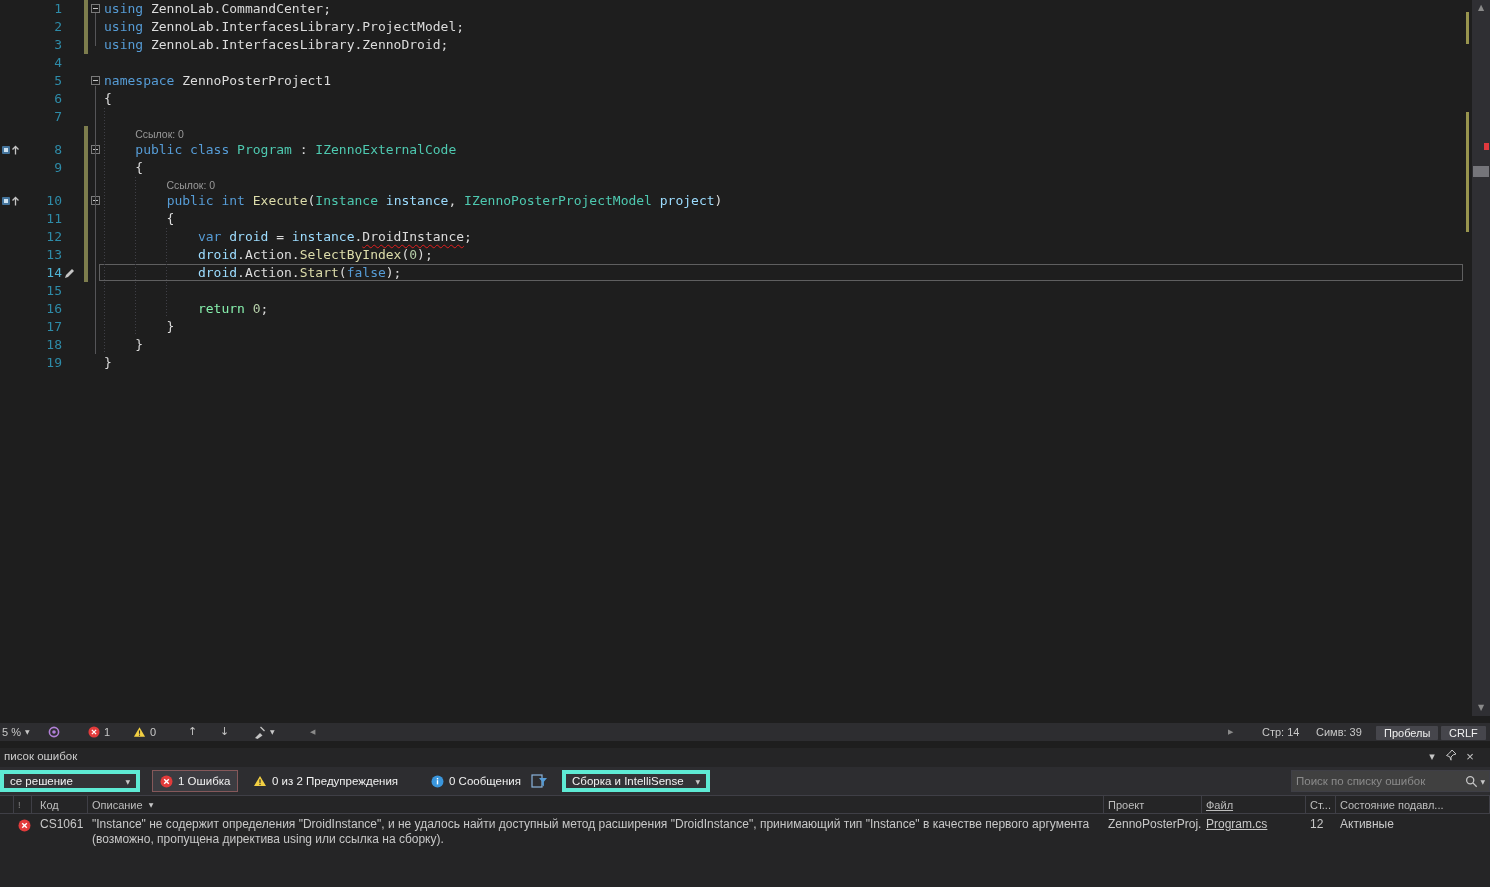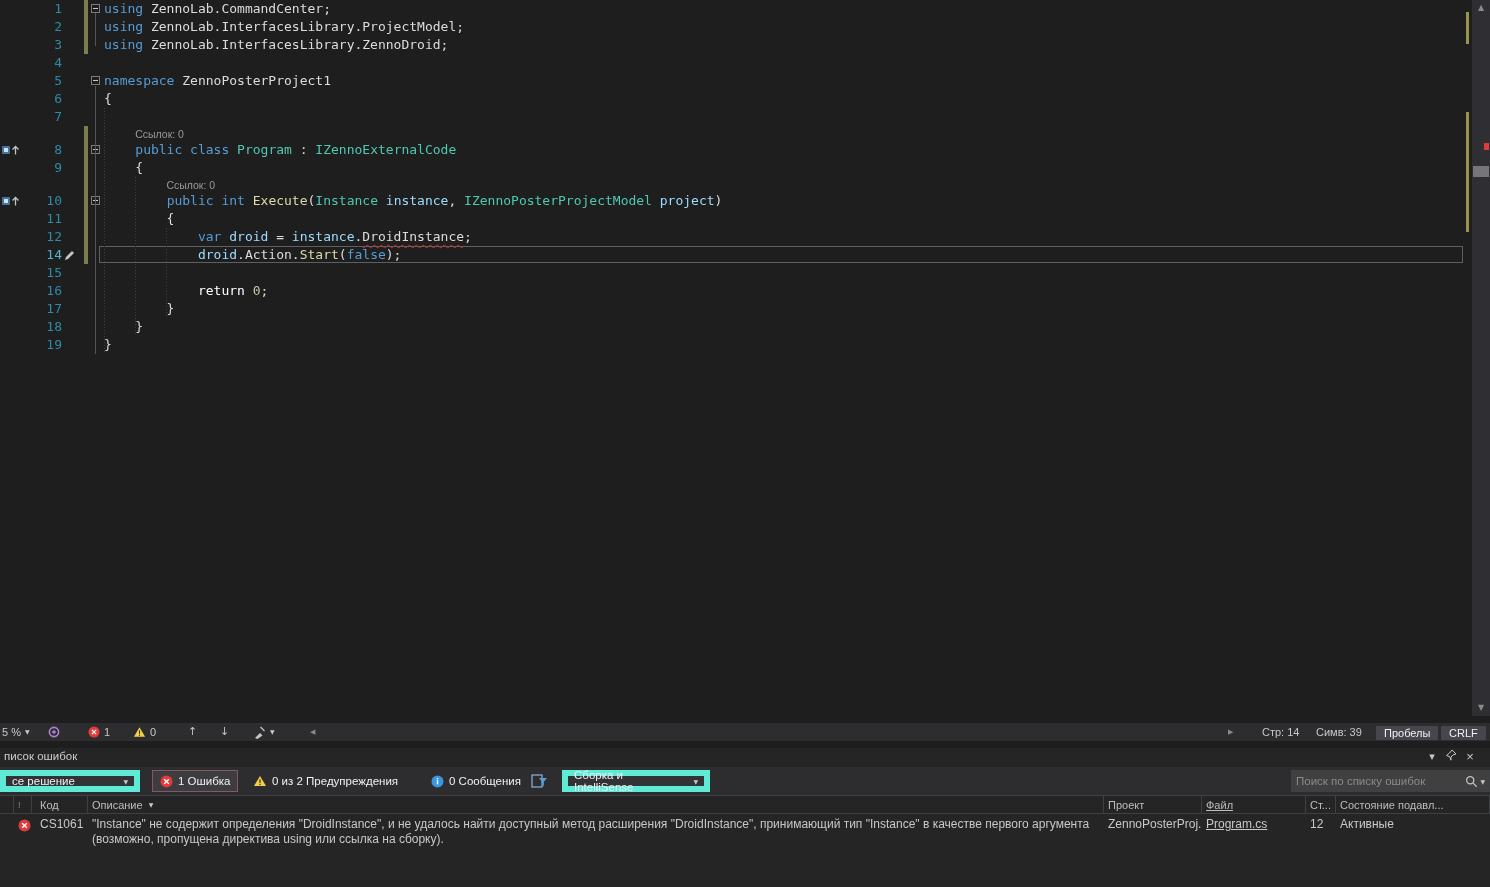--- a/index.html
+++ b/index.html
@@ -18,21 +18,21 @@
   .crow.current .lnum{color:#4fb3d4;}
   .pencil{position:absolute;left:64px;top:4px;}
   .chbar{width:4px;flex:none;margin-left:22px;}
   .crow.chg>.chbar{background:#7d7d4d;}
   .foldm{width:16px;flex:none;position:relative;}
   .foldbox{position:absolute;left:3px;top:4px;width:9px;height:9px;border:1px solid #7a7a7a;background:#1e1e1e;box-sizing:border-box;}
   .foldbox::after{content:"";position:absolute;left:1px;right:1px;top:3px;height:1px;background:#c5c5c5;}
   .ctext{margin:0;font:13px/18px "DejaVu Sans Mono",monospace;color:#dcdcdc;white-space:pre;}
   .lens-row .ctext{line-height:15px;}
   .lens{color:#999999;font:10.5px/15px "Liberation Sans",sans-serif;display:inline-block;}
-  .tk-kw{color:#569cd6}.tk-ctrl{color:#ffffff}.tk-ty{color:#4ec9b0}.tk-m{color:#dcdcaa}
+  .tk-kw{color:#569cd6}.tk-ctrl{color:#86efac}.tk-ty{color:#4ec9b0}.tk-m{color:#dcdcaa}
   .tk-v{color:#9cdcfe}.tk-nm{color:#b5cea8}.tk-pl{color:#dcdcdc}
   .tk-err{color:#dcdcdc;text-decoration:underline;text-decoration-style:wavy;text-decoration-color:#e31e1e;text-decoration-thickness:1px;text-underline-offset:3px;}
   .crow.current::before{content:"";position:absolute;left:99px;width:1364px;top:0;height:17px;border:1px solid #5f5f60;pointer-events:none;box-sizing:border-box;}
   .guide{position:absolute;width:1px;background-image:repeating-linear-gradient(to bottom,#3f3f46 0 1px,transparent 1px 3px);pointer-events:none;}
   .fseg{position:absolute;left:95px;width:1px;background:#555558;pointer-events:none;}
   .smark{position:absolute;right:21px;width:3px;background:#98944e;}
   
   #vscroll{position:absolute;right:0;top:0;width:18px;height:716px;background:#2f2f33;}
   .sarrow{position:absolute;left:0;width:18px;text-align:center;color:#8a8a8a;font:8px/12px "DejaVu Sans",sans-serif;cursor:default;}
   #vs-red{position:absolute;right:1px;width:5px;top:143px;height:7px;background:#e0393e;}
@@ -43,21 +43,21 @@
   .uicon{font-family:"DejaVu Sans",sans-serif;}
   .small-arrow{font-size:6px;color:#c8c8c8;}
   .bar-btn{background:#46464c;color:#f1f1f1;padding:0 8px;height:14px;line-height:14px;margin-top:2px;border-radius:1px;}
   .hsarrow{color:#8a8a8a;font-size:7px;}
   
   #panel{position:absolute;left:0;top:748px;width:1490px;height:139px;background:#252526;color:#cccccc;}
   #panel-title-row{position:relative;height:19px;}
   #panel-title{position:absolute;left:4px;top:2px;font-size:11.5px;color:#cccccc;}
   .title-icon{position:absolute;top:1px;width:16px;height:16px;text-align:center;color:#c5c5c5;font-size:11px;line-height:16px;}
   #panel-toolbar{position:relative;height:28px;background:#2d2d30;}
-  .combo{position:absolute;top:3px;height:22px;background:#333337;border:6px solid #5eead4;box-sizing:border-box;display:flex;align-items:center;font-size:11.5px;color:#f1f1f1;padding:0 6px;gap:8px;}
+  .combo{position:absolute;top:3px;height:22px;background:#333337;border:4px solid #5eead4;box-sizing:border-box;display:flex;align-items:center;font-size:11.5px;color:#f1f1f1;padding:0 6px;gap:8px;}
   .combo .small-arrow{margin-left:auto;}
   .tbtn{position:absolute;top:3px;height:22px;display:flex;align-items:center;gap:5px;font-size:11.5px;color:#f1f1f1;padding:0 7px;box-sizing:border-box;}
   .tbtn.checked{background:#3c3c41;border:1px solid #85585a;}
   #search-box{position:absolute;right:0;top:3px;width:199px;height:22px;background:#404040;border:1px solid #3f3f46;box-sizing:border-box;display:flex;align-items:center;}
   #search-box input{flex:1;background:transparent;border:none;outline:none;color:#cccccc;font:11.5px "Liberation Sans",sans-serif;padding:0 4px;min-width:0;}
   #search-box input::placeholder{color:#8a8a8a;}
   
   #grid-header{display:flex;height:17px;border-top:1px solid #3f3f46;border-bottom:1px solid #3f3f46;font-size:11px;color:#bdbdbd;background:#252526;}
   #grid-header .hc{border-right:1px solid #3f3f46;box-sizing:border-box;display:flex;align-items:center;padding:0 4px;overflow:hidden;white-space:nowrap;}
   #grid-row{display:flex;font-size:12px;color:#c8c8c8;padding-top:3px;height:35px;}
@@ -189,20 +189,27 @@
         <div class="foldm"></div>
         <pre class="ctext"><span class="tk-pl">        {</span></pre>
       </div>
       <div class="crow chg">
         <div class="gmargin"></div>
         <div class="lnum">12</div>
         <div class="chbar"></div>
         <div class="foldm"></div>
         <pre class="ctext"><span class="tk-pl">            </span><span class="tk-kw">var</span><span class="tk-pl"> </span><span class="tk-v">droid</span><span class="tk-pl"> = </span><span class="tk-v">instance</span><span class="tk-pl">.</span><span class="tk-err">DroidInstance</span><span class="tk-pl">;</span></pre>
       </div>
+      <div class="crow chg">
+        <div class="gmargin"></div>
+        <div class="lnum">13</div>
+        <div class="chbar"></div>
+        <div class="foldm"></div>
+        <pre class="ctext"><span class="tk-pl">            </span><span class="tk-v">droid</span><span class="tk-pl">.</span><span class="tk-pl">Action</span><span class="tk-pl">.</span><span class="tk-m">SelectByIndex</span><span class="tk-pl">(</span><span class="tk-nm">0</span><span class="tk-pl">);</span></pre>
+      </div>
       <div class="crow current chg">
         <div class="gmargin"></div>
         <div class="lnum">14</div>
         <svg class="pencil" width="11" height="11" viewBox="0 0 11 11">
           <path d="M1 10 L2 7 L8 1 L10 3 L4 9 Z" fill="#c5c5c5"></path>
         </svg>
         <div class="chbar"></div>
         <div class="foldm"></div>
         <pre class="ctext"><span class="tk-pl">            </span><span class="tk-v">droid</span><span class="tk-pl">.</span><span class="tk-pl">Action</span><span class="tk-pl">.</span><span class="tk-m">Start</span><span class="tk-pl">(</span><span class="tk-kw">false</span><span class="tk-pl">);</span></pre>
       </div>

